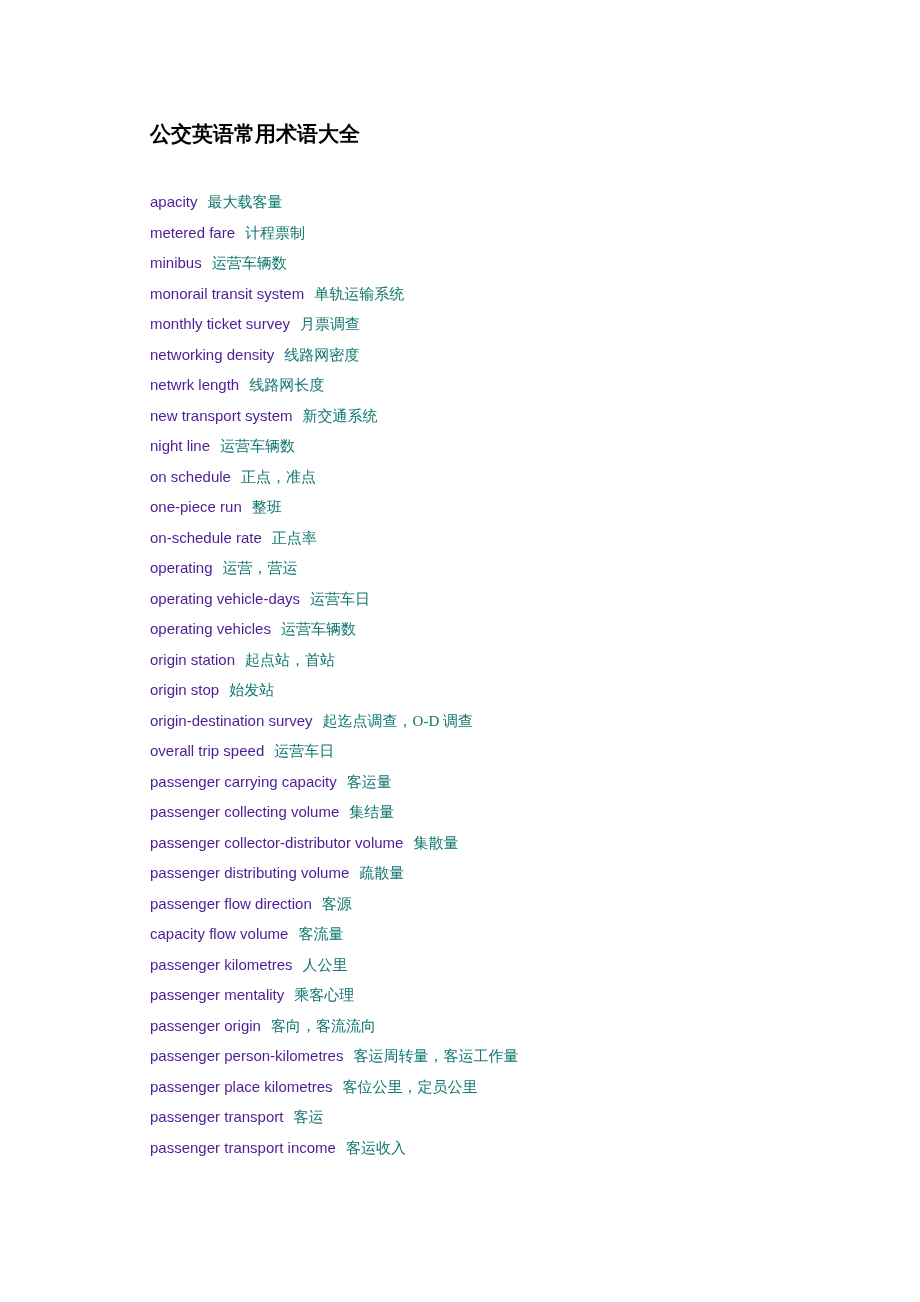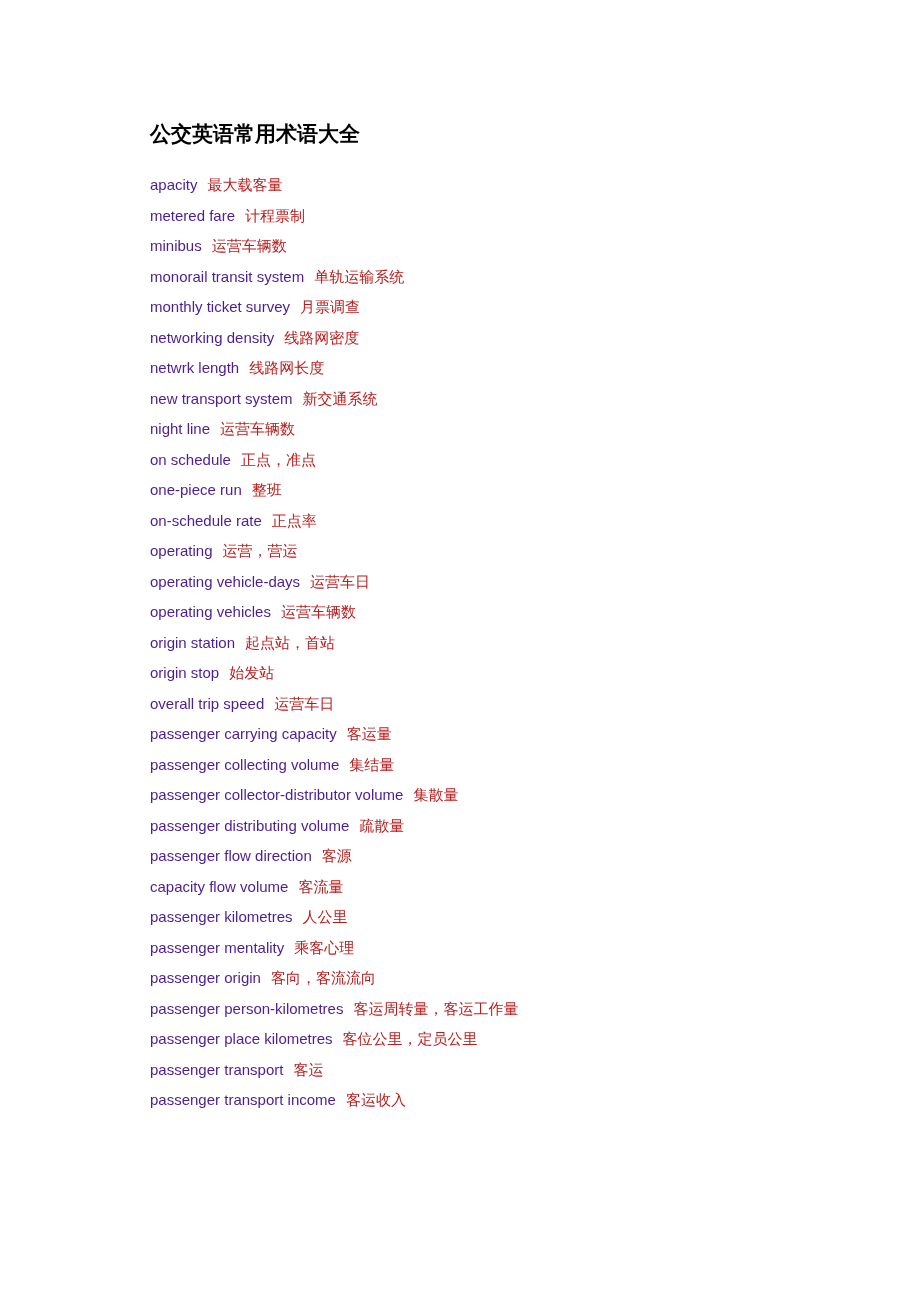--- a/index.html
+++ b/index.html
@@ -11,36 +11,36 @@
       background: #ffffff;
       font-family: "Microsoft YaHei", "SimSun", Arial, sans-serif;
       width: 920px;
       min-height: 1302px;
       padding: 120px 150px 80px 150px;
     }
     .title {
       font-size: 21px;
       font-weight: bold;
       color: #000000;
-      margin-bottom: 23px;
+      margin-bottom: 40px;
       font-family: "SimSun", "Microsoft YaHei", serif;
     }
     .entry {
       font-size: 15px;
       color: #333333;
       line-height: 1.9;
       margin-bottom: 2px;
     }
     .entry .en {
       font-family: Arial, sans-serif;
       color: #4c1d95;
     }
     .entry .zh {
       font-family: "SimSun", "Microsoft YaHei", serif;
-      color: #b91c1c;
+      color: #0f766e;
     }
     .sep {
       display: inline-block;
       width: 10px;
     }
   </style>
 </head>
 <body>
 
 <h1 class="title">公交英语常用术语大全</h1>
@@ -56,20 +56,21 @@
     <div class="entry"><span class="en">new transport system</span><span class="sep"></span><span class="zh">新交通系统</span></div>
     <div class="entry"><span class="en">night line</span><span class="sep"></span><span class="zh">运营车辆数</span></div>
     <div class="entry"><span class="en">on schedule</span><span class="sep"></span><span class="zh">正点，准点</span></div>
     <div class="entry"><span class="en">one-piece run</span><span class="sep"></span><span class="zh">整班</span></div>
     <div class="entry"><span class="en">on-schedule rate</span><span class="sep"></span><span class="zh">正点率</span></div>
     <div class="entry"><span class="en">operating</span><span class="sep"></span><span class="zh">运营，营运</span></div>
     <div class="entry"><span class="en">operating vehicle-days</span><span class="sep"></span><span class="zh">运营车日</span></div>
     <div class="entry"><span class="en">operating vehicles</span><span class="sep"></span><span class="zh">运营车辆数</span></div>
     <div class="entry"><span class="en">origin station</span><span class="sep"></span><span class="zh">起点站，首站</span></div>
     <div class="entry"><span class="en">origin stop</span><span class="sep"></span><span class="zh">始发站</span></div>
+    <div class="entry"><span class="en">origin-destination survey</span><span class="sep"></span><span class="zh">起迄点调查，O-D 调查</span></div>
     <div class="entry"><span class="en">overall trip speed</span><span class="sep"></span><span class="zh">运营车日</span></div>
     <div class="entry"><span class="en">passenger carrying capacity</span><span class="sep"></span><span class="zh">客运量</span></div>
     <div class="entry"><span class="en">passenger collecting volume</span><span class="sep"></span><span class="zh">集结量</span></div>
     <div class="entry"><span class="en">passenger collector-distributor volume</span><span class="sep"></span><span class="zh">集散量</span></div>
     <div class="entry"><span class="en">passenger distributing volume</span><span class="sep"></span><span class="zh">疏散量</span></div>
     <div class="entry"><span class="en">passenger flow direction</span><span class="sep"></span><span class="zh">客源</span></div>
     <div class="entry"><span class="en">capacity flow volume</span><span class="sep"></span><span class="zh">客流量</span></div>
     <div class="entry"><span class="en">passenger kilometres</span><span class="sep"></span><span class="zh">人公里</span></div>
     <div class="entry"><span class="en">passenger mentality</span><span class="sep"></span><span class="zh">乘客心理</span></div>
     <div class="entry"><span class="en">passenger origin</span><span class="sep"></span><span class="zh">客向，客流流向</span></div>

